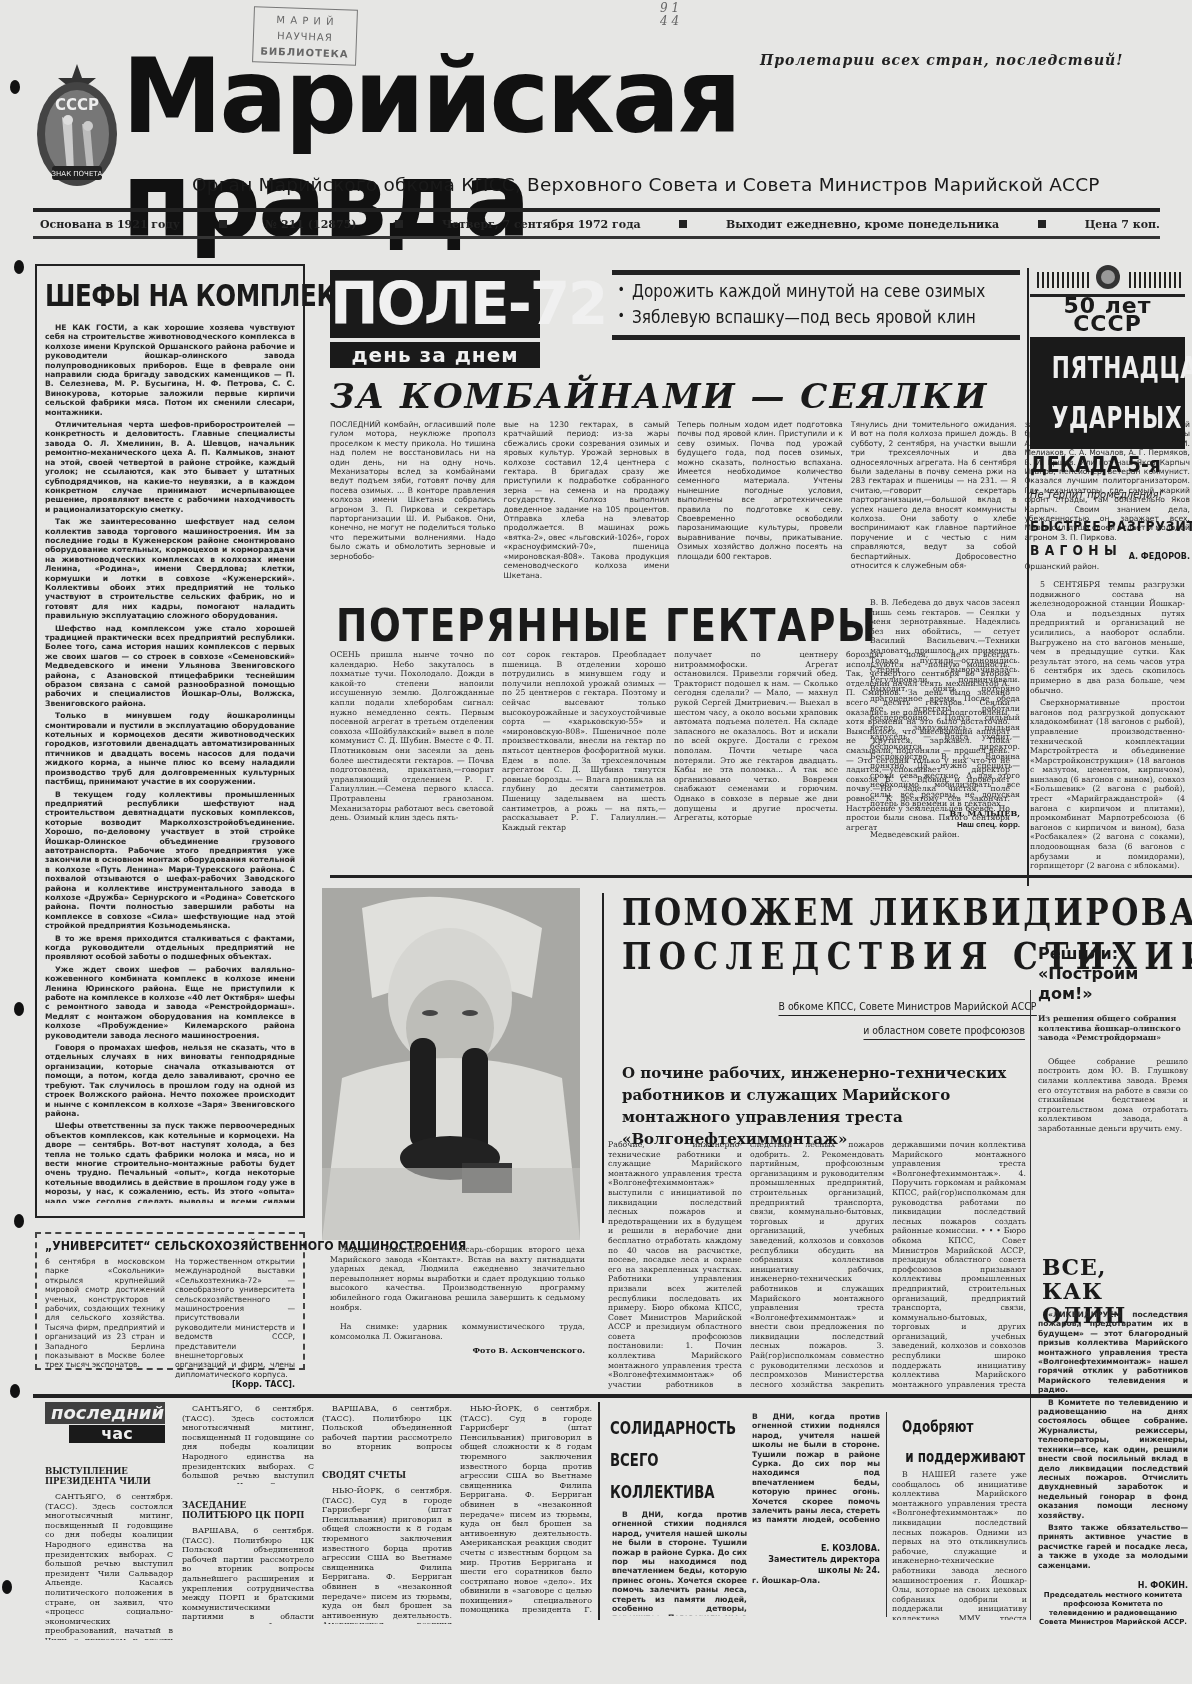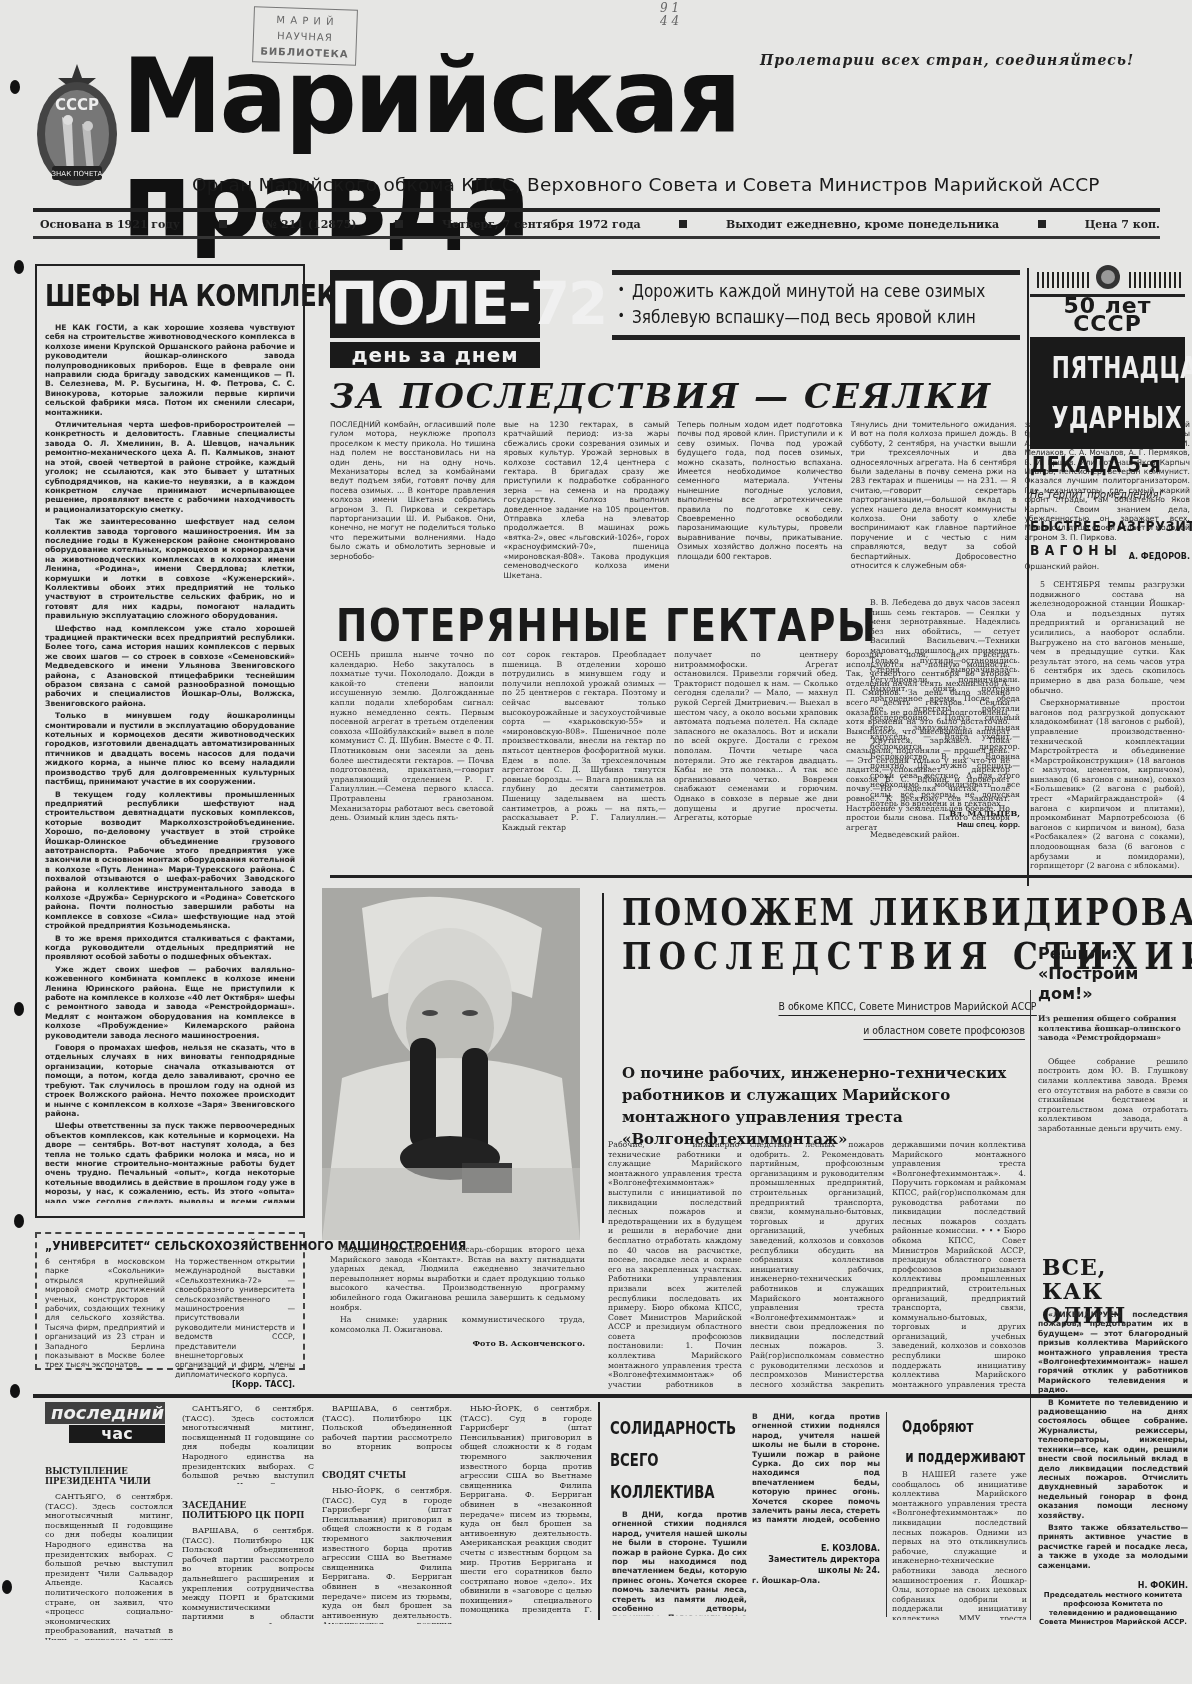--- a/index.html
+++ b/index.html
@@ -182,21 +182,21 @@
     <text x="45" y="48" font-family="DejaVu Sans, sans-serif" font-weight="bold" font-size="15" fill="#eee" text-anchor="middle">СССР</text>
     <path d="M30,55 L35,110 L42,110 L40,60 Z" fill="#ccc"></path>
     <path d="M50,62 L55,110 L62,110 L58,62 Z" fill="#bbb"></path>
     <circle cx="36" cy="58" r="5" fill="#ddd"></circle>
     <circle cx="56" cy="64" r="5" fill="#ccc"></circle>
     <rect x="20" y="104" width="50" height="14" rx="3" fill="#222"></rect>
     <text x="45" y="114" font-family="DejaVu Sans, sans-serif" font-size="7" fill="#eee" text-anchor="middle">ЗНАК ПОЧЕТА</text>
   </svg>
 </div>
 
-<div class="abs motto">Пролетарии всех стран, соединяйтесь!</div>
+<div class="abs motto">Пролетарии всех стран, последствий!</div>
 <div class="abs title">Марийская правда</div>
 <div class="abs subtitle">Орган Марийского обкома КПСС, Верховного Совета и Совета Министров Марийской АССР</div>
 <div class="abs rule-thick"></div>
 <div class="abs infobar">
   <span>Основана в 1921 году</span>
   <span class="sq"></span>
   <span>№ 211 (12875)</span>
   <span class="sq"></span>
   <span>Четверг, 7 сентября 1972 года</span>
   <span class="sq"></span>
@@ -237,21 +237,21 @@
 <div class="abs pole-box">
   <div class="pole-top">ПОЛЕ-72</div>
   <div class="pole-bot">день за днем</div>
 </div>
 <div class="abs slogans">
   <div class="bar"></div>
   <div class="line">Дорожить каждой минутой на севе озимых</div>
   <div class="line" style="padding-bottom:8px;">Зяблевую вспашку—под весь яровой клин</div>
   <div class="bar"></div>
 </div>
-<div class="abs h-combines">ЗА ПОСЛЕДСТВИЯ — СЕЯЛКИ</div>
+<div class="abs h-combines">ЗА КОМБАЙНАМИ — СЕЯЛКИ</div>
 
 <div class="abs art1 cols" style="gap:8px;">
   <div class="txt">ПОСЛЕДНИЙ комбайн, огласивший поле гулом мотора, неуклюже прополз проселком к месту прикола. Но тишина над полем не восстановилась ни на один день, ни на одну ночь. Механизаторы вслед за комбайнами ведут подъем зяби, готовят почву для посева озимых. ... В конторе правления колхоза имени Шкетана собрались агроном З. П. Пиркова и секретарь парторганизации Ш. И. Рыбаков. Они, конечно, не могут не поделиться только что пережитыми волнениями. Надо было сжать и обмолотить зерновые и зернобобо-</div>
   <div class="txt">вые на 1230 гектарах, в самый кратчайший период: из-за жары сбежались сроки созревания озимых и яровых культур. Урожай зерновых в колхозе составил 12,4 центнера с гектара. В бригадах сразу же приступили к подработке собранного зерна — на семена и на продажу государству. Колхоз выполнил доведенное задание на 105 процентов. Отправка хлеба на элеватор продолжается. В машинах рожь «вятка-2», овес «льговский-1026», горох «красноуфимский-70», пшеница «мироновская-808». Такова продукция семеноводческого колхоза имени Шкетана.</div>
   <div class="txt">Теперь полным ходом идет подготовка почвы под яровой клин. Приступили и к севу озимых. Почва под урожай будущего года, под посев озимых, можно сказать, полностью вспахана. Имеется необходимое количество семенного материала. Учтены нынешние погодные условия, выполнены все агротехнические правила по подготовке к севу. Своевременно освободили парозанимающие культуры, провели выравнивание почвы, прикатывание. Озимых хозяйство должно посеять на площади 600 гектаров.</div>
   <div class="txt">Тянулись дни томительного ожидания. И вот на поля колхоза пришел дождь. В субботу, 2 сентября, на участки вышли три трехсеялочных и два односеялочных агрегата. На 6 сентября были заделаны в почву семена ржи на 283 гектарах и пшеницы — на 231. — Я считаю,—говорит секретарь парторганизации,—большой вклад в успех нашего дела вносят коммунисты колхоза. Они заботу о хлебе воспринимают как главное партийное поручение и с честью с ним справляются, ведут за собой беспартийных. Добросовестно относится к служебным обя-</div>
   <div>
     <div class="txt" style="height:125px;">занностям бригадир тракторной бригады В. Ф. Москвичев, механизаторы А. М. Речкин, Н. М. Кудрявцев, А. И. Мелиаков, С. А. Мочалов, А. Г. Пермяков, В. И. Ершов. Или вот наш Яков Карпыч Иванов, пенсионер, ветеран коммунист. Оказался лучшим политорганизатором. Где механизаторы, где самый жаркий фронт страды, там обязательно Яков Карпыч. Своим знанием дела, убежденностью он заражает всех. Много сил души своей отдает и молодой агроном З. П. Пиркова.</div>
     <div class="sig" style="margin-top:6px;">А. ФЕДОРОВ.</div>
     <div class="txt" style="text-align:left;">Оршанский район.</div>
@@ -333,21 +333,21 @@
     <path d="M20,190 Q128,150 240,190 L258,352 L0,352 Z" fill="#dcdcd8"></path>
     <rect x="88" y="150" width="26" height="110" rx="12" fill="#1e1e1e"></rect>
     <rect x="140" y="160" width="26" height="110" rx="12" fill="#1e1e1e"></rect>
     <ellipse cx="128" cy="270" rx="50" ry="22" fill="#222"></ellipse>
     <rect x="140" y="275" width="50" height="30" fill="#333"></rect>
     <rect x="0" y="280" width="258" height="72" fill="#c0c0bc" opacity="0.6"></rect>
   </svg>
 </div>
 <div class="abs photo-caption">
   <div class="txt serif" style="text-indent:10px;">Людмила Ожиганова — слесарь-сборщик второго цеха Марийского завода «Контакт». Встав на вахту пятнадцати ударных декад, Людмила ежедневно значительно перевыполняет нормы выработки и сдает продукцию только высокого качества. Производственную программу юбилейного года Ожиганова решила завершить к седьмому ноября.</div>
-  <div class="txt serif" style="text-indent:10px; margin-top:3px;">На снимке: ударник коммунистического труда, комсомолка Л. Ожиганова.</div>
+  <div class="txt serif" style="text-indent:10px; margin-top:10px;">На снимке: ударник коммунистического труда, комсомолка Л. Ожиганова.</div>
   <div class="sig" style="font-family:'DejaVu Serif',serif; margin-top:4px;">Фото В. Асконченского.</div>
 </div>
 
 <div class="abs vline2"></div>
 <div class="abs h-help">
   <div>ПОМОЖЕМ ЛИКВИДИРОВАТЬ</div>
   <div style="letter-spacing:9px;">ПОСЛЕДСТВИЯ СТИХИИ</div>
 </div>
 <div class="abs okome">
   <div><span class="l">В обкоме КПСС, Совете Министров Марийской АССР</span></div>

